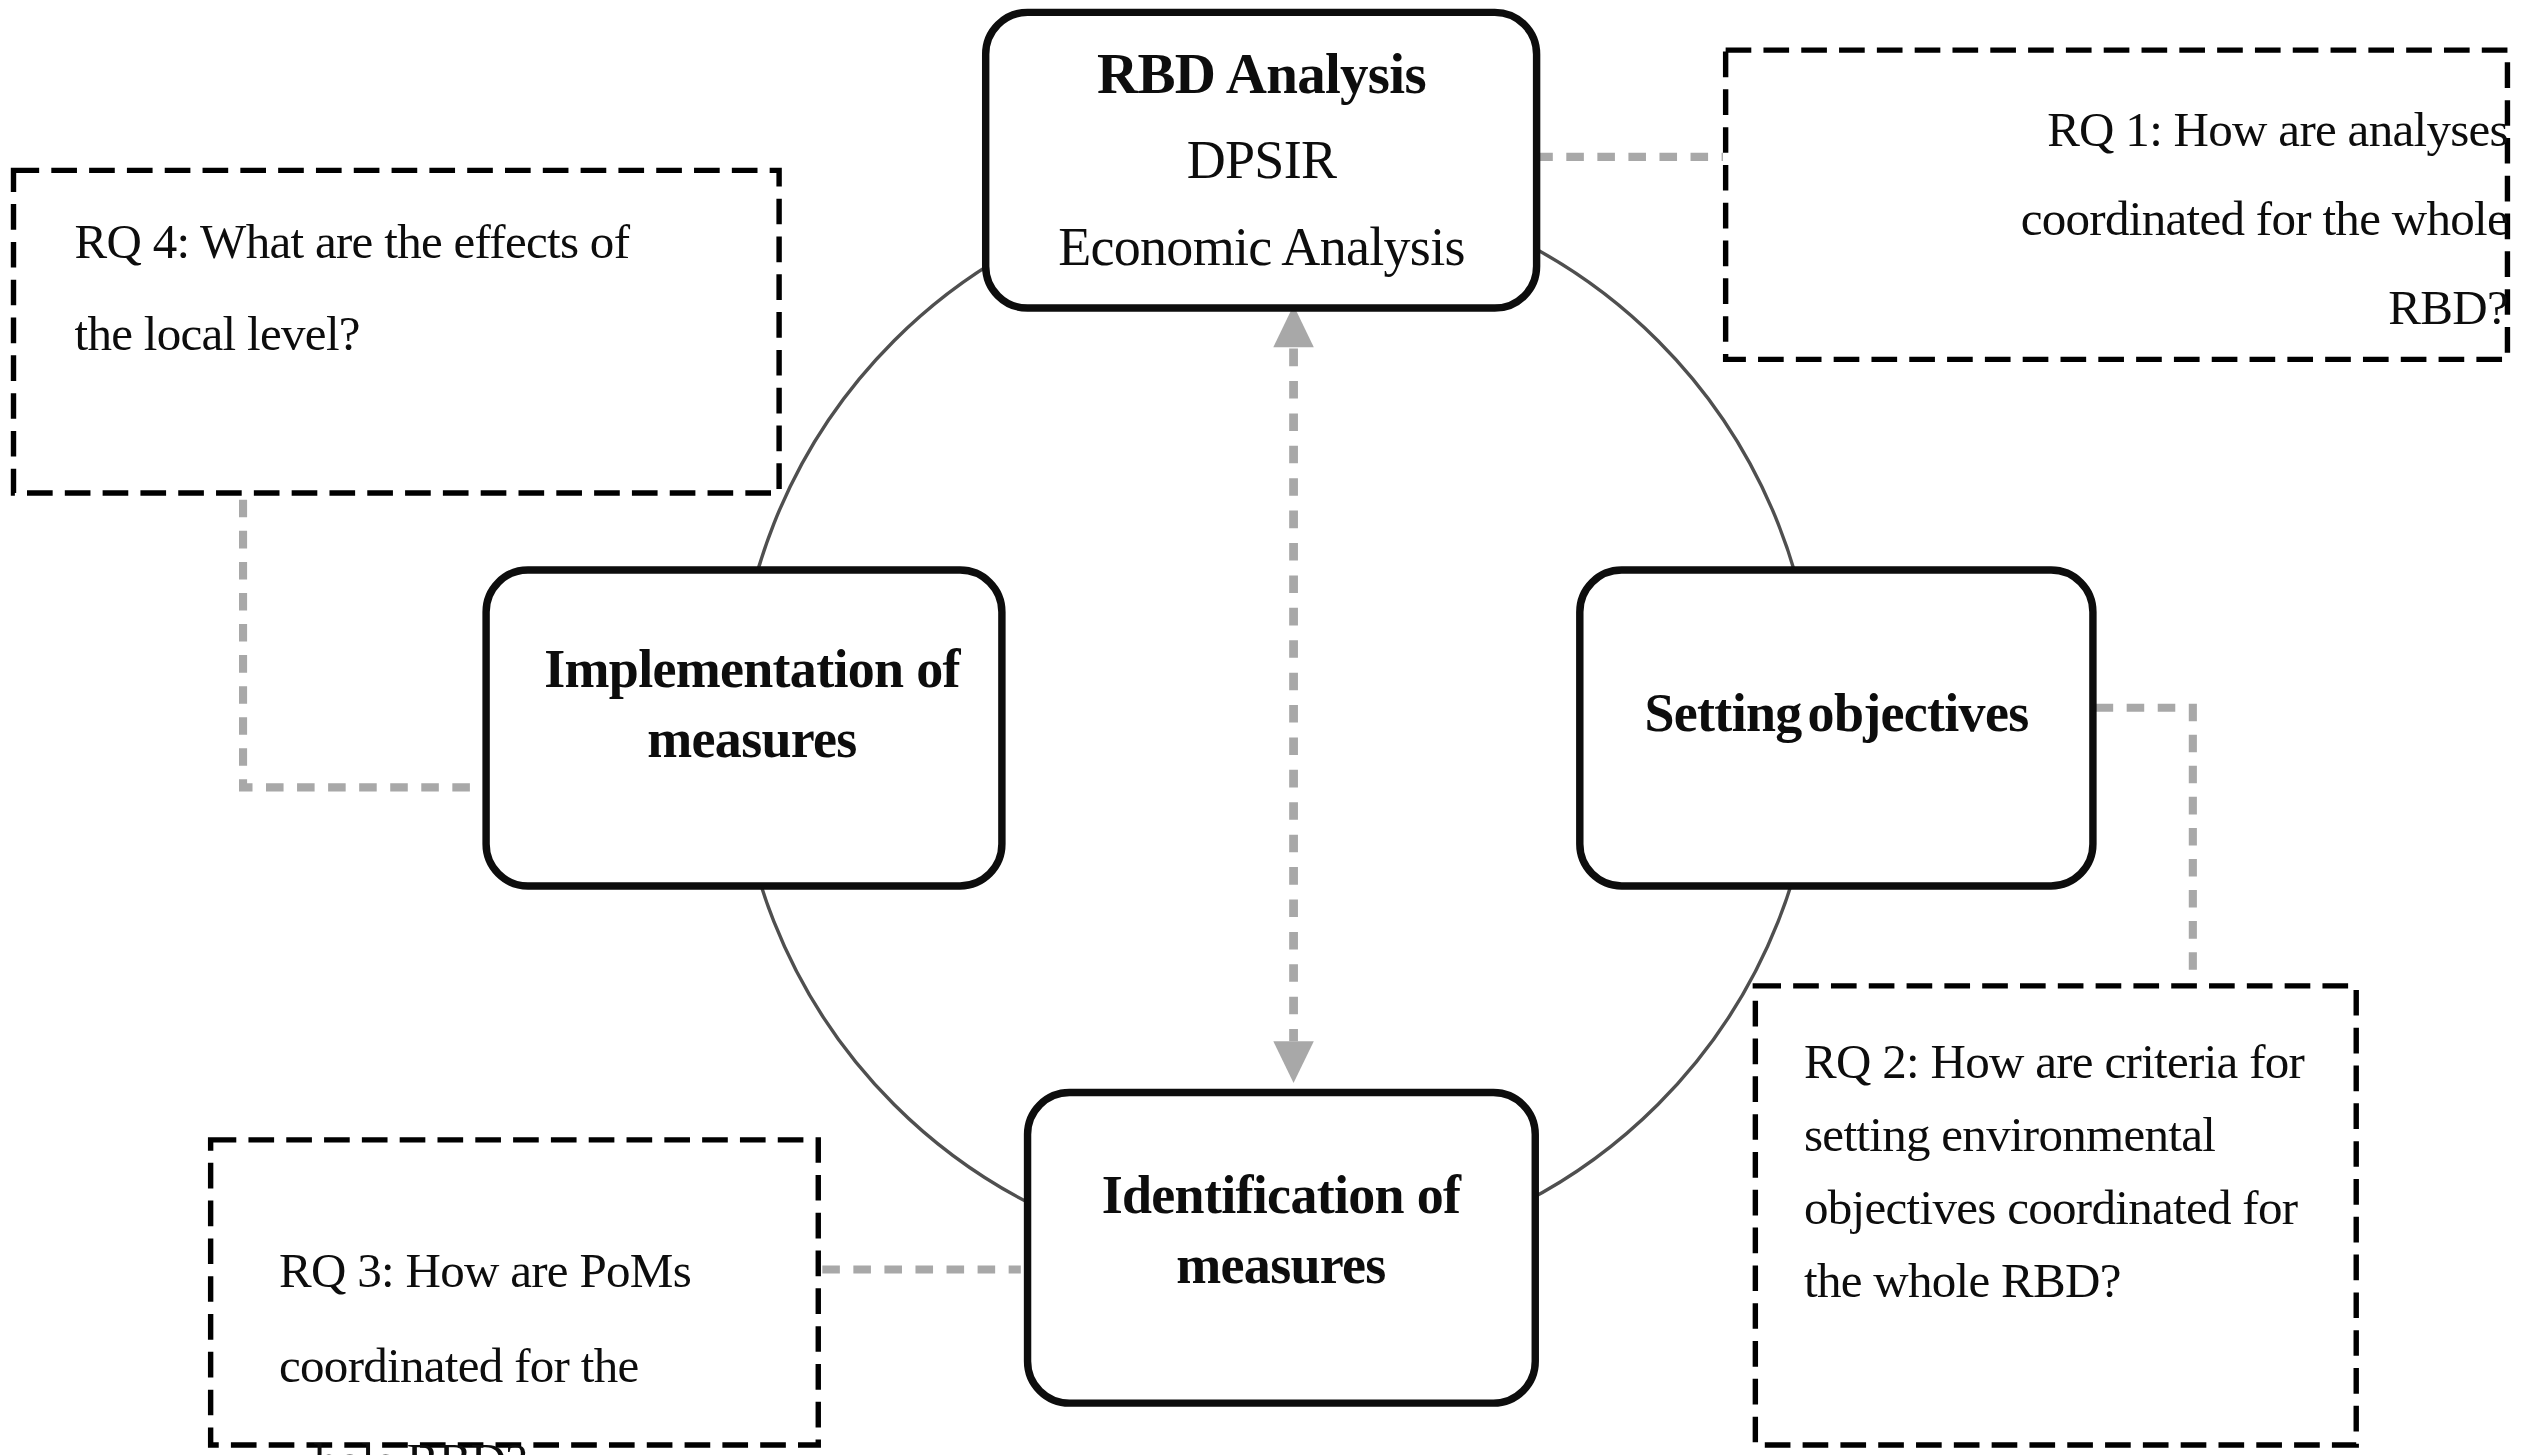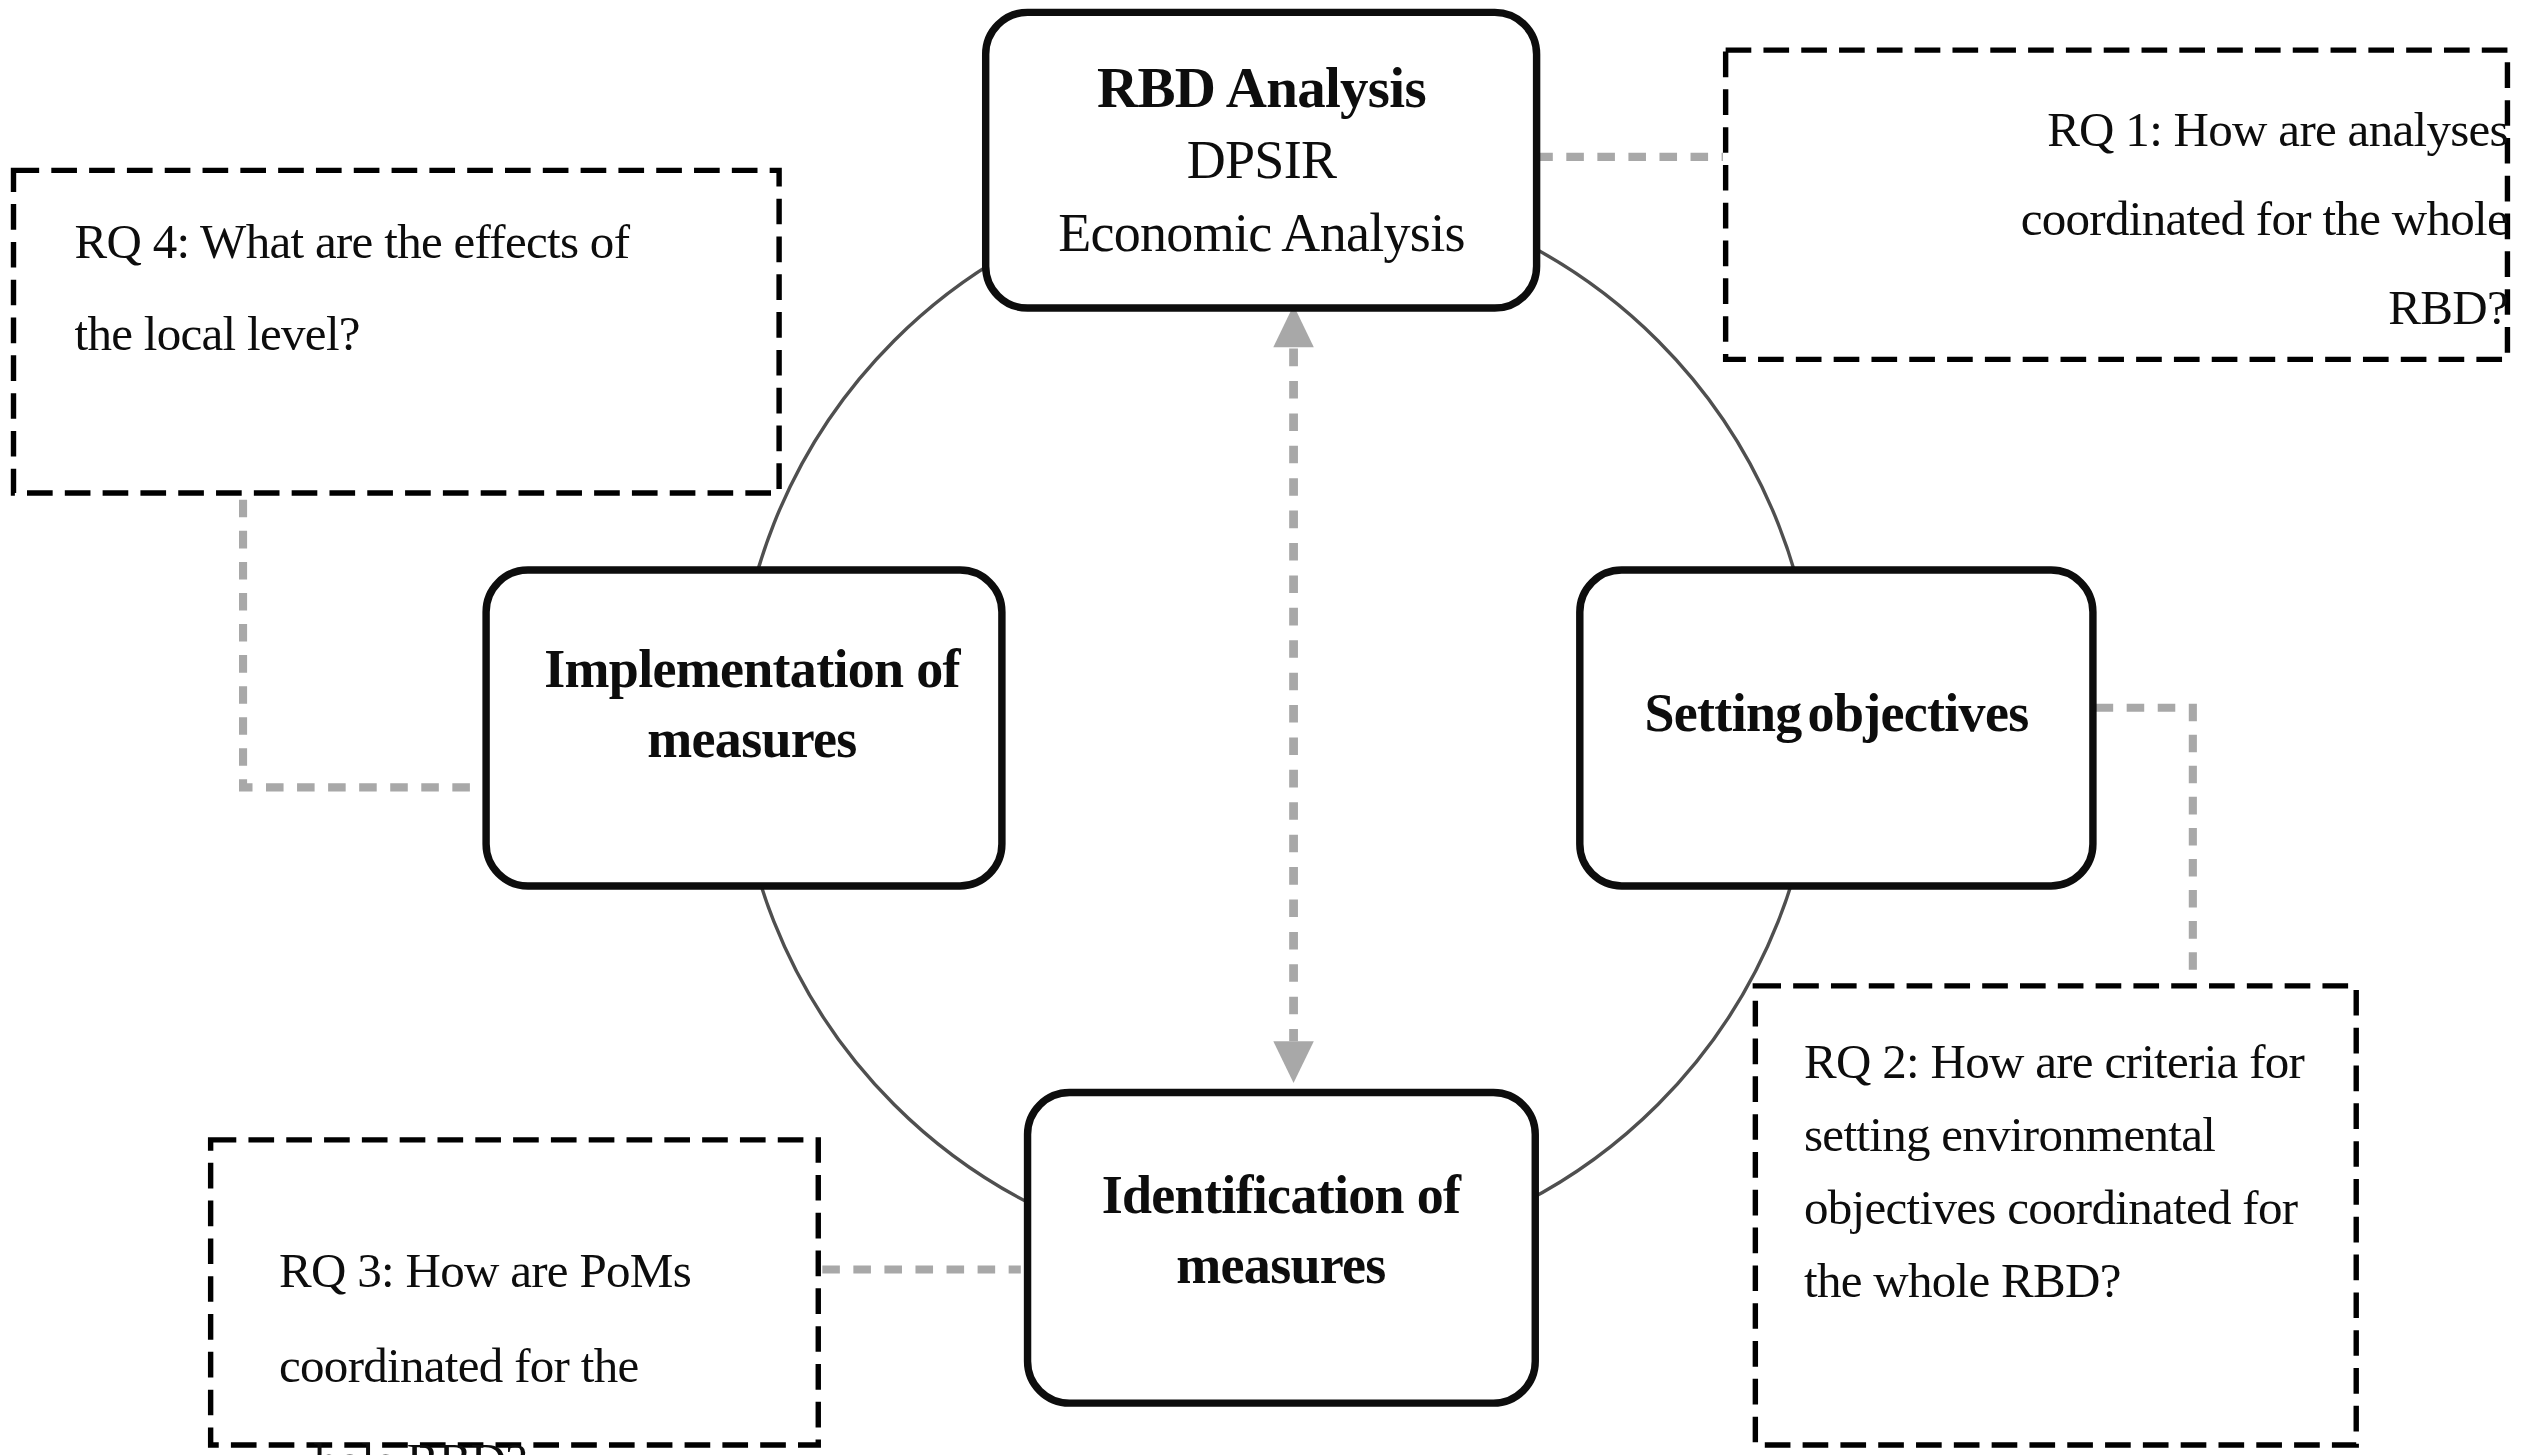--- a/index.html
+++ b/index.html
@@ -11,21 +11,21 @@
     font-family:"Liberation Serif", serif;
     color:#0d0d0d;
   }
   #shapes{position:absolute;left:0;top:0;width:100%;height:100%;}
   .overlay{position:absolute;box-sizing:border-box;}
   .cycle-label{
     display:flex;flex-direction:column;align-items:center;justify-content:center;
     text-align:center;font-weight:bold;font-size:54px;line-height:70px;
     letter-spacing:-0.7px;
   }
-  .rbd-label{line-height:73px;font-weight:normal;}
+  .rbd-label{line-height:73px;font-weight:normal;gap:14px;}
   .rbd-title{font-weight:bold;font-size:57px;}
   .rq-text{
     font-size:49px;letter-spacing:-0.7px;white-space:nowrap;
   }
   .rq-line{display:block;}
   #rq1-text{padding:35px 0 0 54px;line-height:89px;text-align:right;}
   #rq2-text{padding:39px 0 0 49px;line-height:73px;}
   #rq3-text{padding:23px 0 0 68px;line-height:95px;}
   #rq4-text{padding:17.6px 0 0 61px;line-height:92px;}
   #setting-text{word-spacing:-6.8px;}

